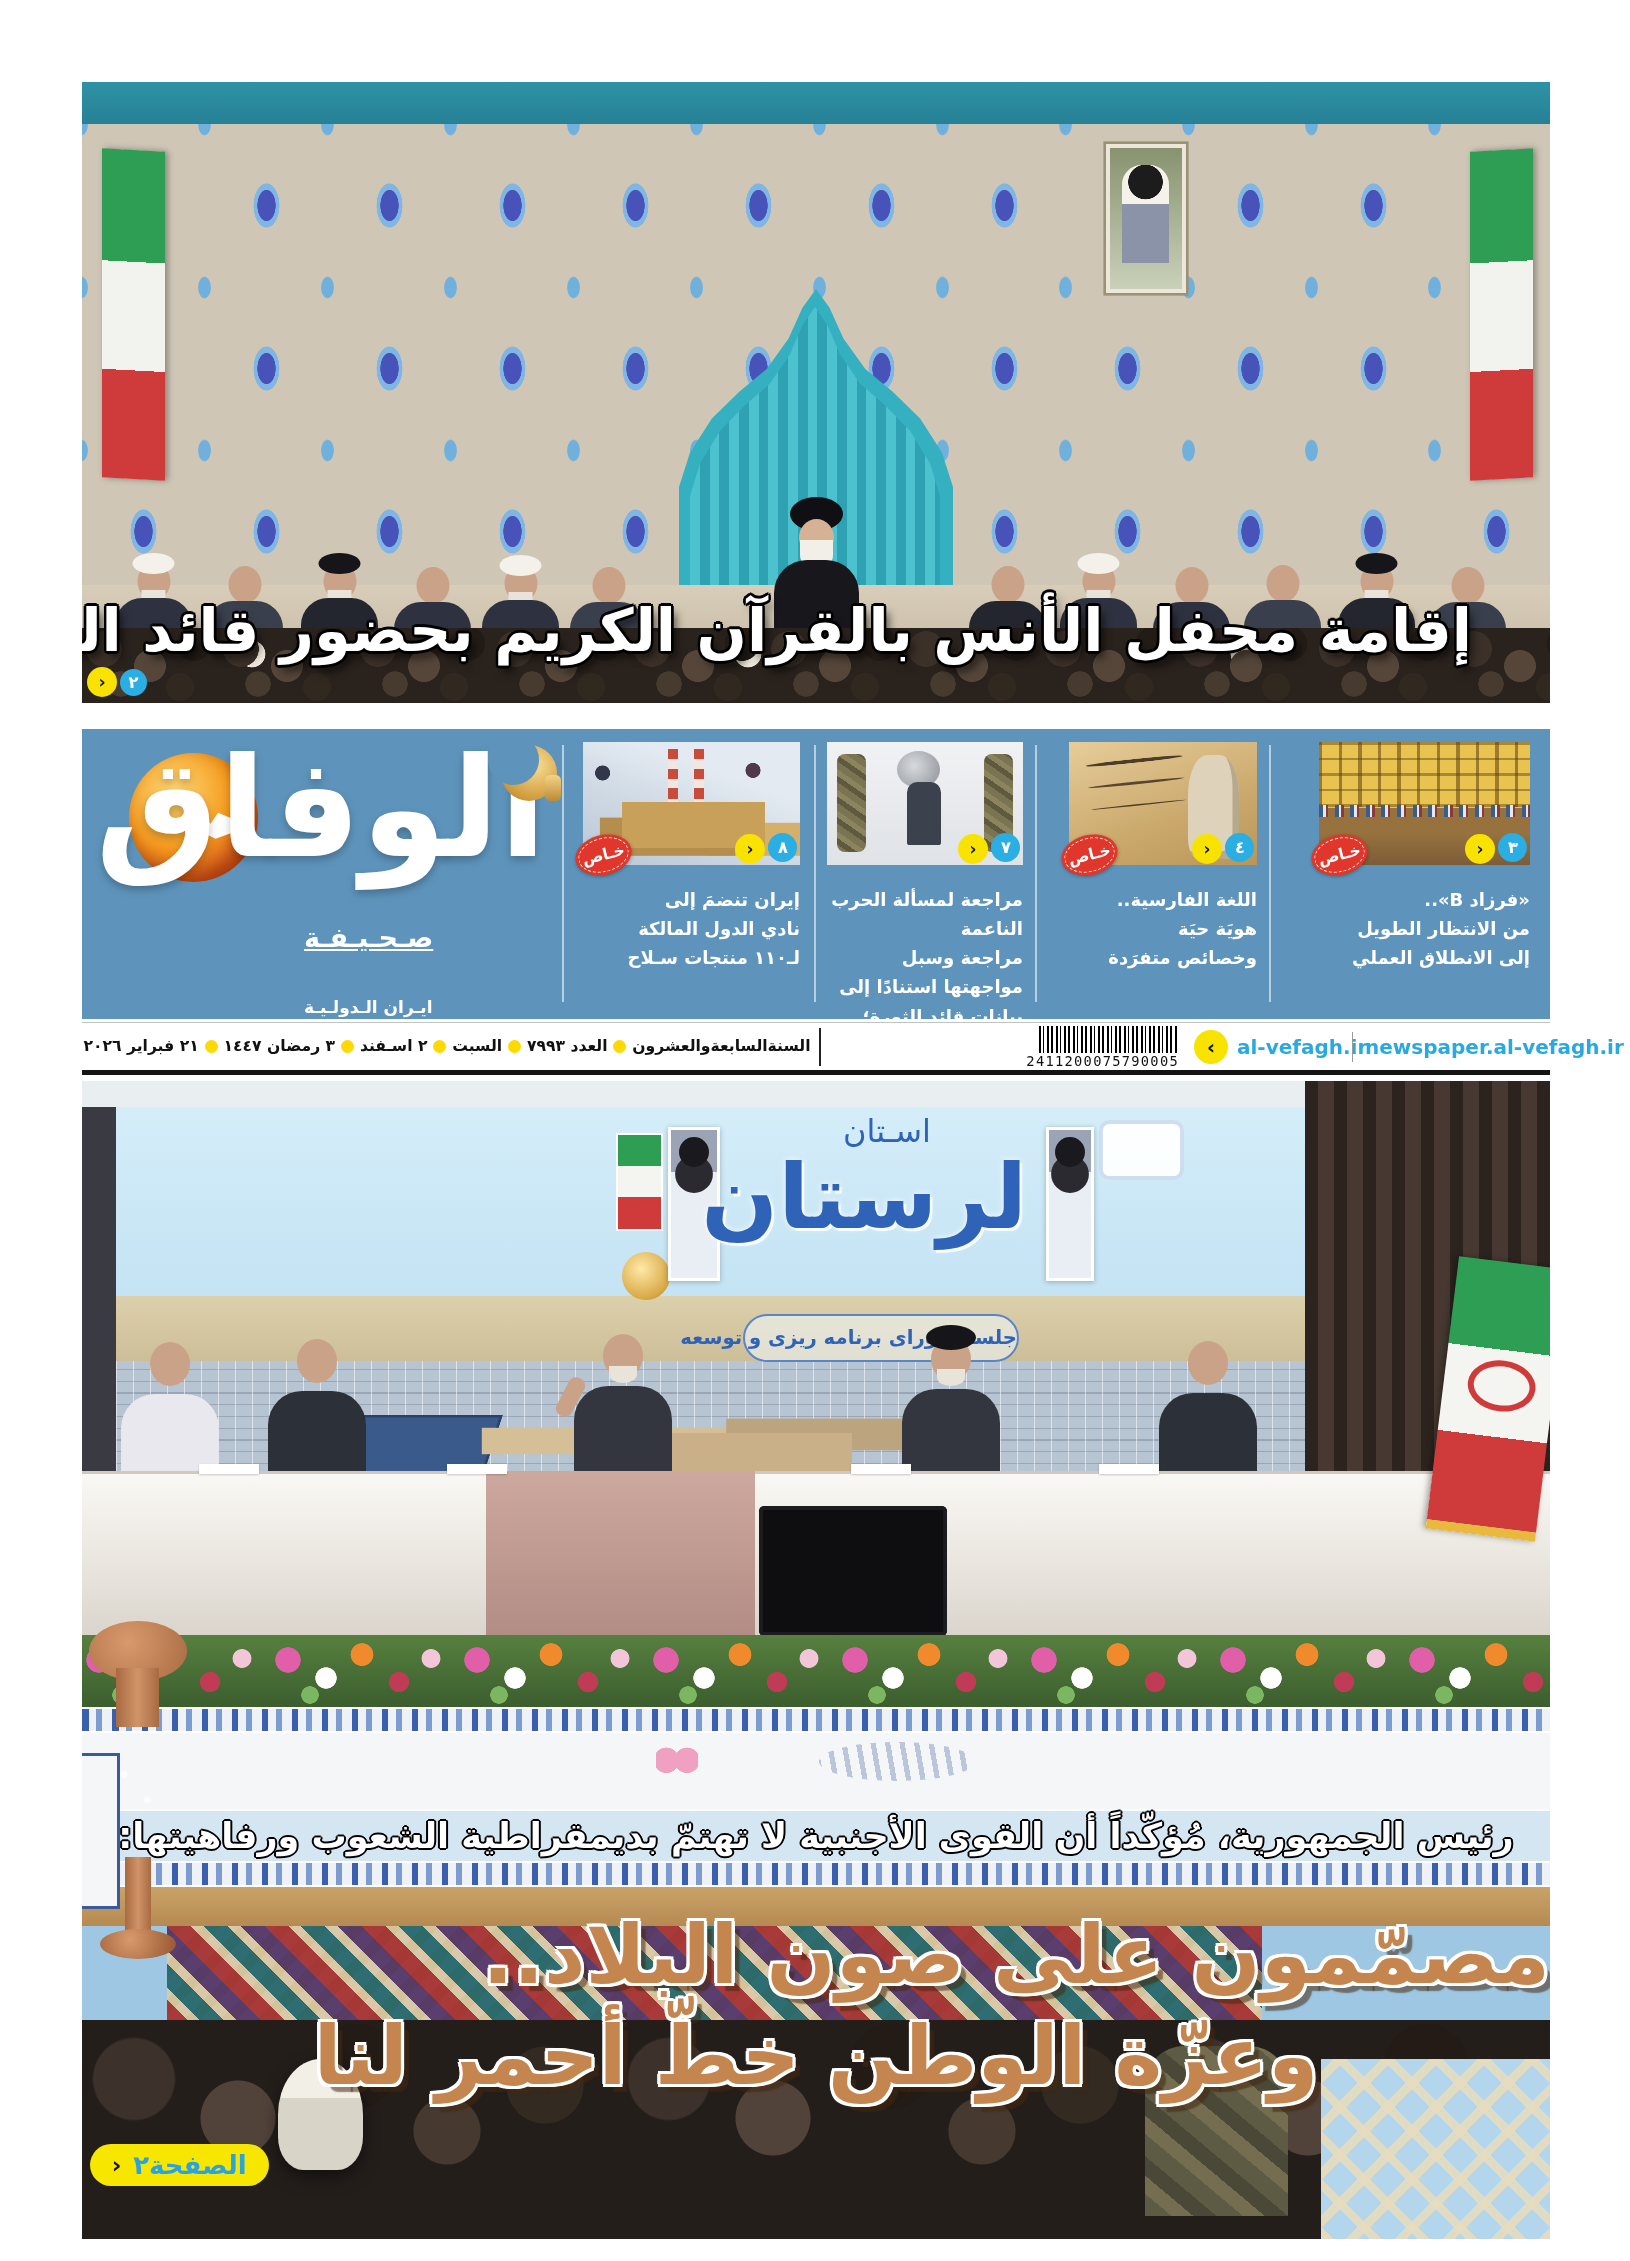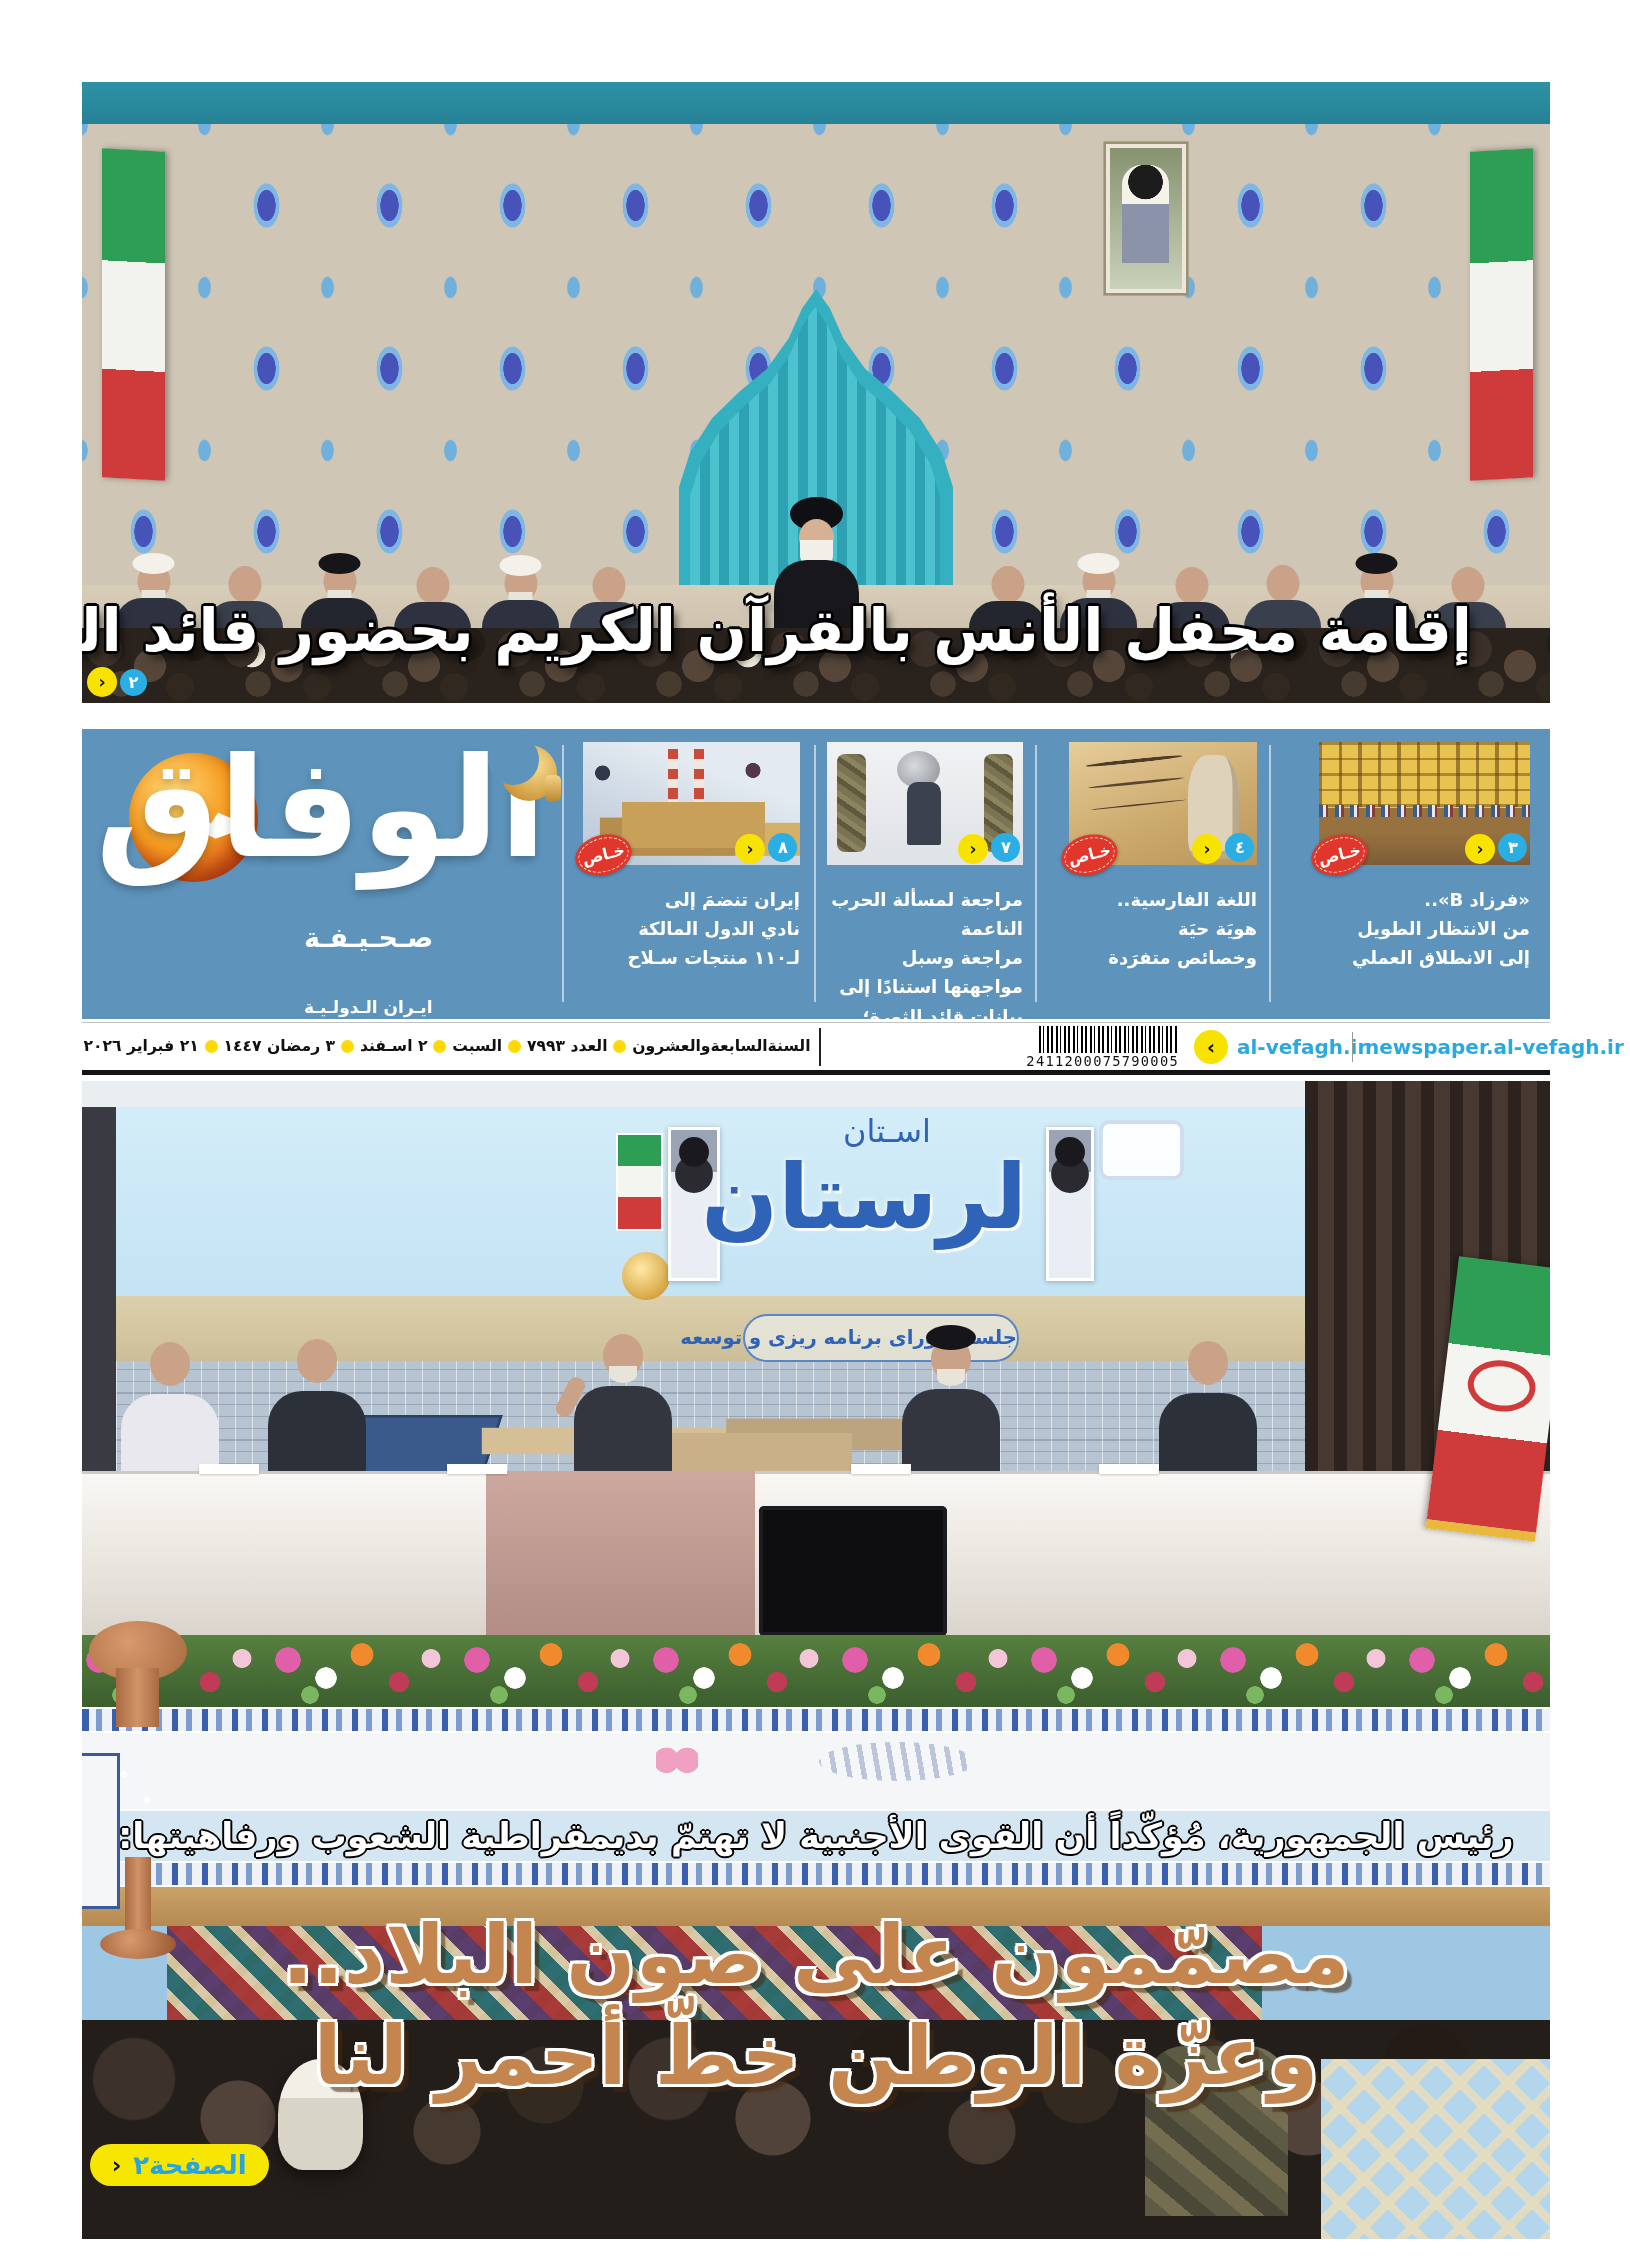--- a/index.html
+++ b/index.html
@@ -72,21 +72,21 @@
   .masthead{left:82px;top:729px;width:1468px;height:290px;background:#5e94bc;}
   .mh-divider{top:15.6px;width:2px;height:257px;background:rgba(255,255,255,.55);}
   .globe{left:40px;top:23.5px;width:129px;height:129px;border-radius:50%;
     background:radial-gradient(circle at 35% 30%,#ffd978,#f59b1f 45%,#d8561c 78%,#b03a14);
     box-shadow:inset -6.5px -9px 18px rgba(120,30,0,.5);}
   .globe::after{content:"";position:absolute;left:56px;top:51px;width:51px;height:37px;background:#fff;
     clip-path:polygon(0 55%,35% 35%,50% 55%,65% 25%,100% 45%,100% 75%,60% 95%,30% 75%,0 85%);}
   .logo-title{left:19.6px;top:3.9px;width:438px;text-align:center;font-size:138px;font-weight:bold;color:#fff;
     line-height:1.1;text-shadow:0 3.9px 9px rgba(0,0,0,.25);}
   .logo-sub{left:215px;top:193px;width:241px;text-align:left;color:#fff;font-weight:bold;direction:rtl;}
-  .logo-sub .l1{font-size:27px;letter-spacing:1.3px;}
+  .logo-sub .l1{font-size:27px;letter-spacing:1.3px;text-decoration:underline;}
   .logo-sub .l2{font-size:17px;letter-spacing:0.7px;margin-top:44px;}
   .crescent{left:412px;top:15.6px;width:56px;height:56px;border-radius:50%;
     background:radial-gradient(circle at 62% 36%,#f9dd92,#cf9a3c 70%,#a9742a);}
   .crescent::after{content:"";position:absolute;left:-13px;top:-10.4px;width:51px;height:51px;border-radius:50%;background:#5e94bc;}
   .lantern{left:456px;top:46px;width:15.6px;height:26px;border-radius:5.2px;background:linear-gradient(#f4d387,#bd8a34);}
 
   .card{top:0;height:290px;}
   .card-img{position:absolute;left:0;right:0;top:13px;height:123px;overflow:visible;}
   .card-img .ph{position:absolute;inset:0;overflow:hidden;}
   .card-cap{position:absolute;left:0;right:0;top:156px;font-size:18px;font-weight:bold;color:#fff;
@@ -248,21 +248,21 @@
     background:radial-gradient(circle at 40% 35%,#d89a6c,#a96a42);}
   .pb-vase-neck{left:34px;top:587px;width:43px;height:59px;background:linear-gradient(90deg,#a96a42,#d09468,#a96a42);}
   .pb-vase-body{left:19.6px;top:636px;width:73px;height:143px;border-radius:50% 50% 46% 46%;
     background:radial-gradient(circle at 38% 30%,#6fd0de,#3fa9c0 60%,#2c87a0);
     background-image:radial-gradient(circle 3.9px at 30% 40%,rgba(255,255,255,.8) 0 3.3px,transparent 3.9px),
       radial-gradient(circle 3.9px at 62% 58%,rgba(255,255,255,.7) 0 3.3px,transparent 3.9px);}
   .pb-vase-stem{left:43px;top:776px;width:26px;height:78px;background:linear-gradient(90deg,#a96a42,#d09468,#a96a42);}
   .pb-vase-foot{left:18px;top:848px;width:76px;height:30px;border-radius:50%;
     background:radial-gradient(circle at 40% 35%,#d89a6c,#96542f);}
   .pb-sign{left:0;top:672px;width:38px;height:156px;background:#f4f6f8;border:3.3px solid #3a5a9c;border-left:none;}
-  .pb-h1{left:0;top:827px;width:1468px;text-align:center;z-index:5;}
+  .pb-h1{left:0;top:827px;width:1468px;z-index:5;}
   .pb-h2{left:0;top:928px;width:1468px;text-align:center;z-index:5;}
   .pb-head{font-size:81px;font-weight:bold;color:#c5854e;direction:rtl;white-space:nowrap;letter-spacing:-1.3px;
     text-shadow:2.6px 2.6px 0 #fff,-2.6px 2.6px 0 #fff,2.6px -2.6px 0 #fff,-2.6px -2.6px 0 #fff,0 3.3px 0 #fff,3.3px 0 0 #fff,-3.3px 0 0 #fff,0 -3.3px 0 #fff,
                 7.8px 7.8px 1.3px rgba(70,40,15,.55);}
   .pb-pagepill{left:7.8px;top:1063px;height:42px;padding:0 22px;border-radius:22px;background:#f6e600;
     display:flex;align-items:center;gap:11.7px;z-index:6;}
   .pb-pagepill .txt{color:#2aa4df;font-size:26px;font-weight:bold;direction:rtl;}
   .pb-pagepill .ar{color:#111;font-size:23.5px;font-weight:bold;}
 </style>
 </head>

